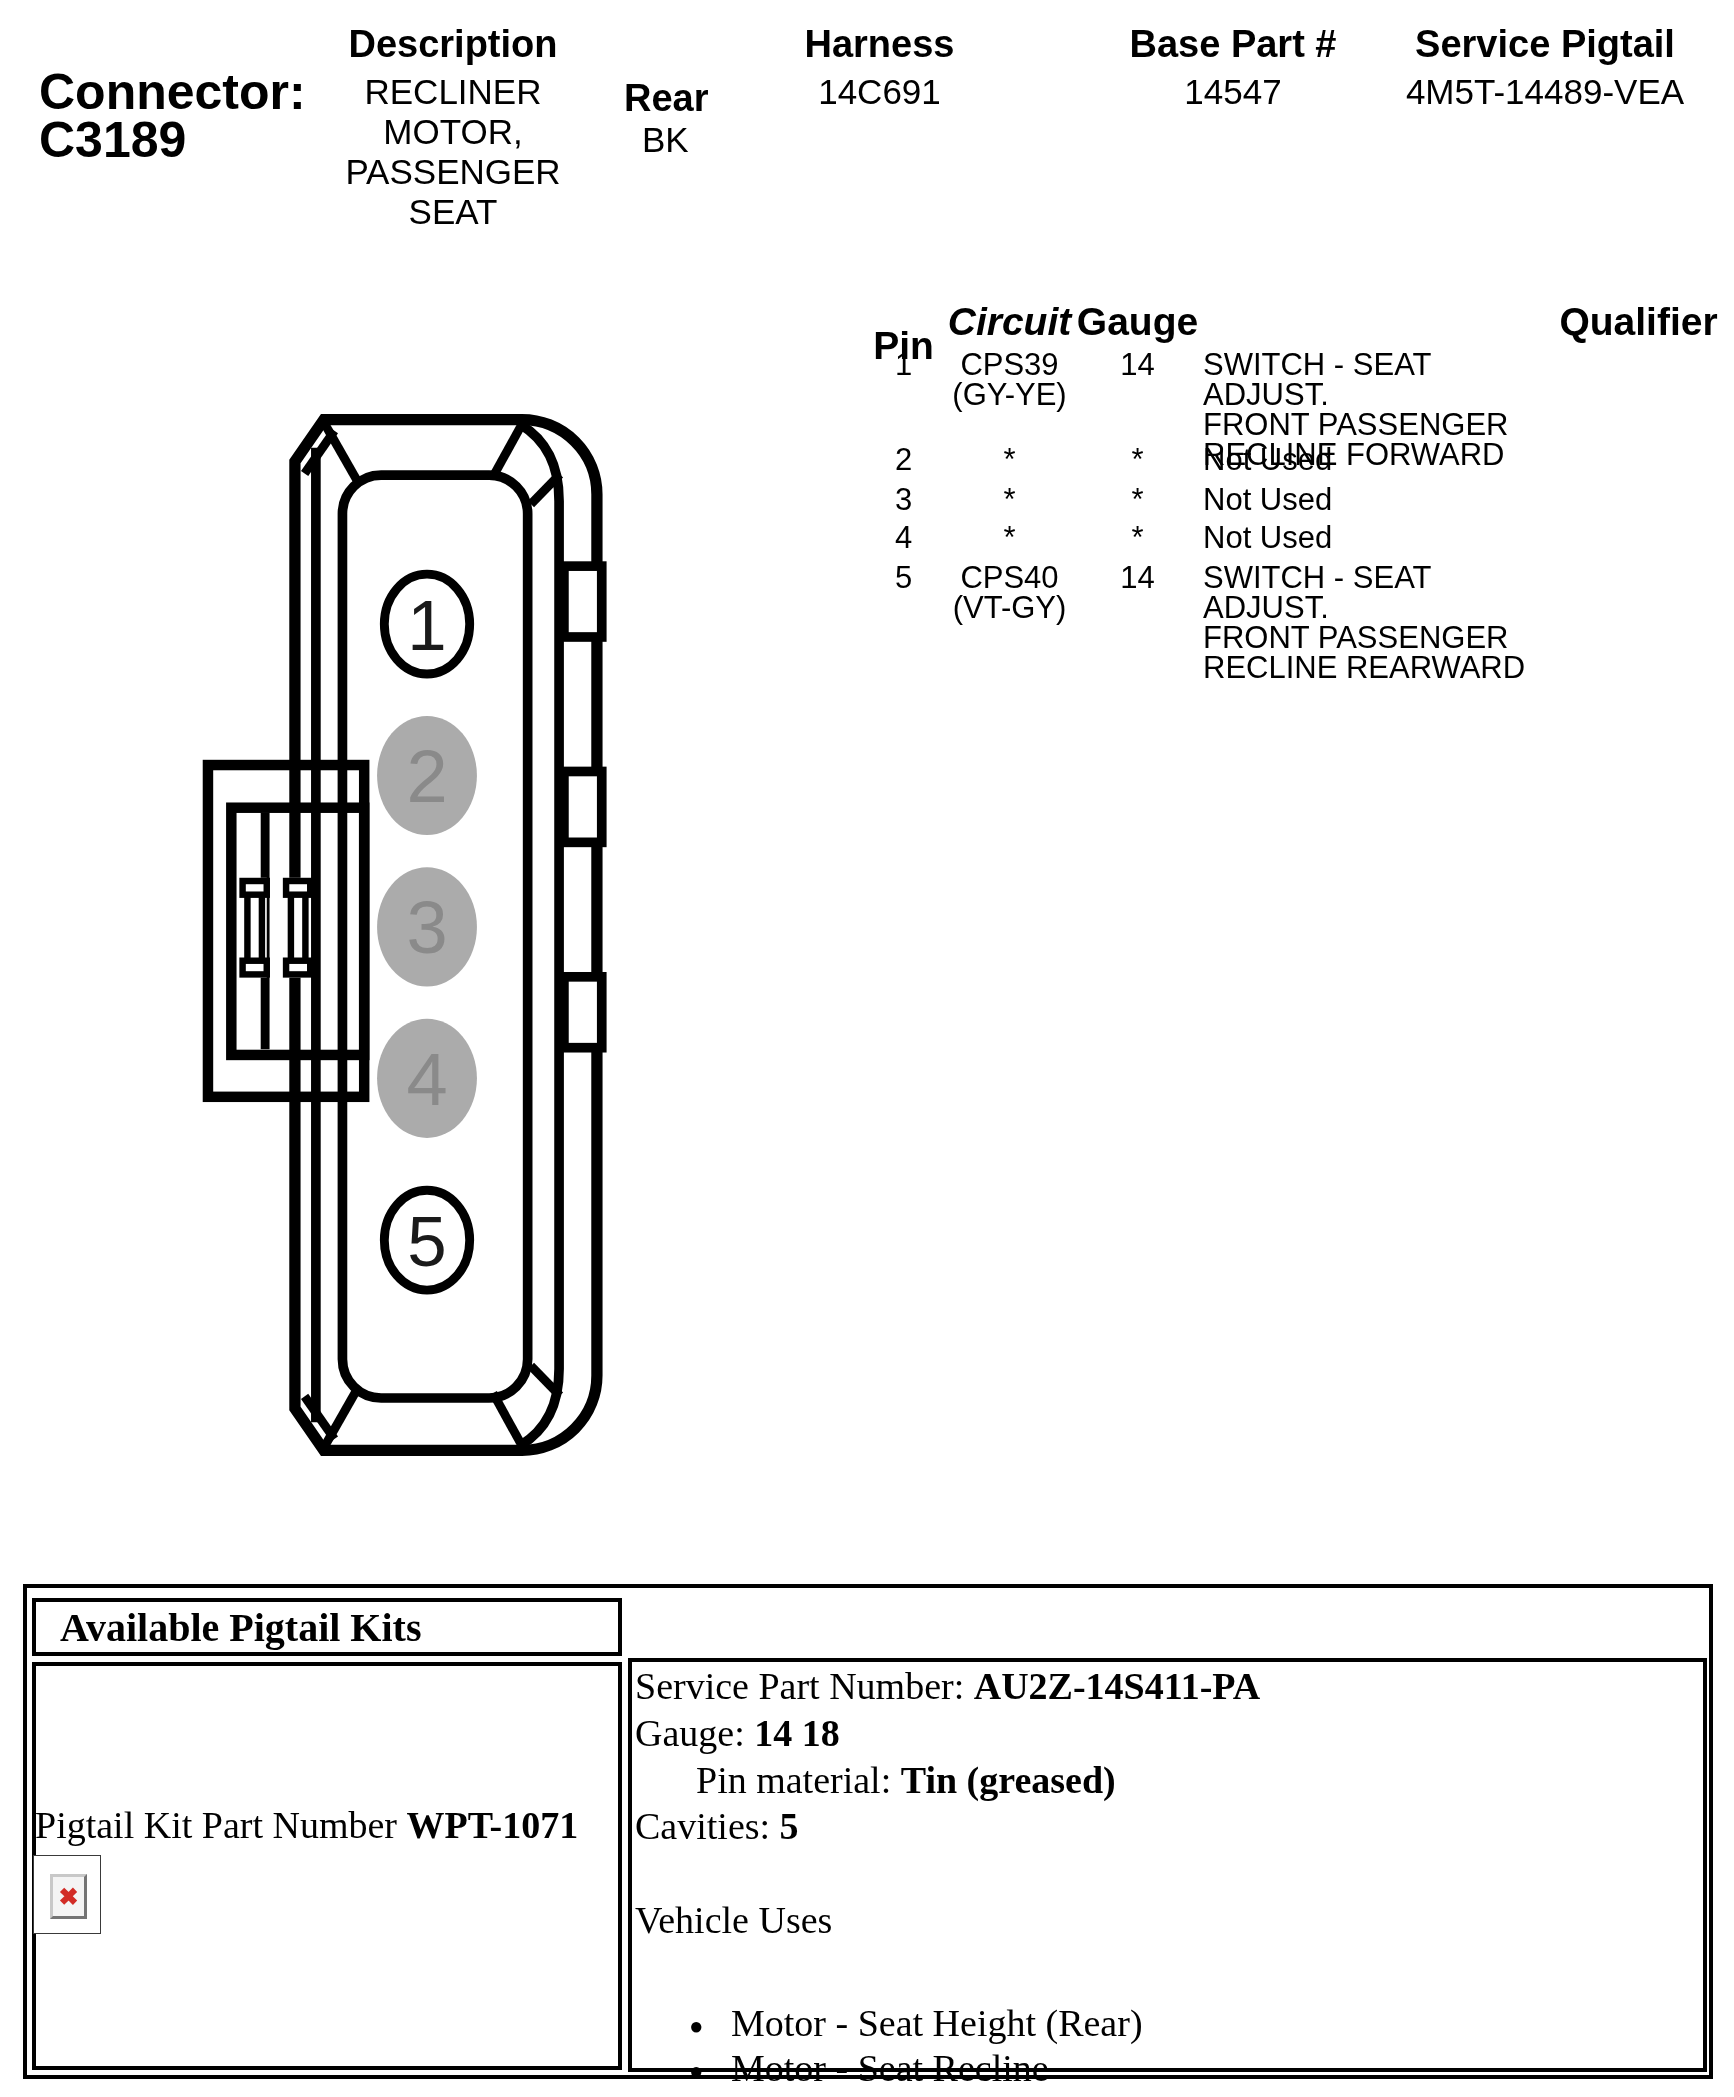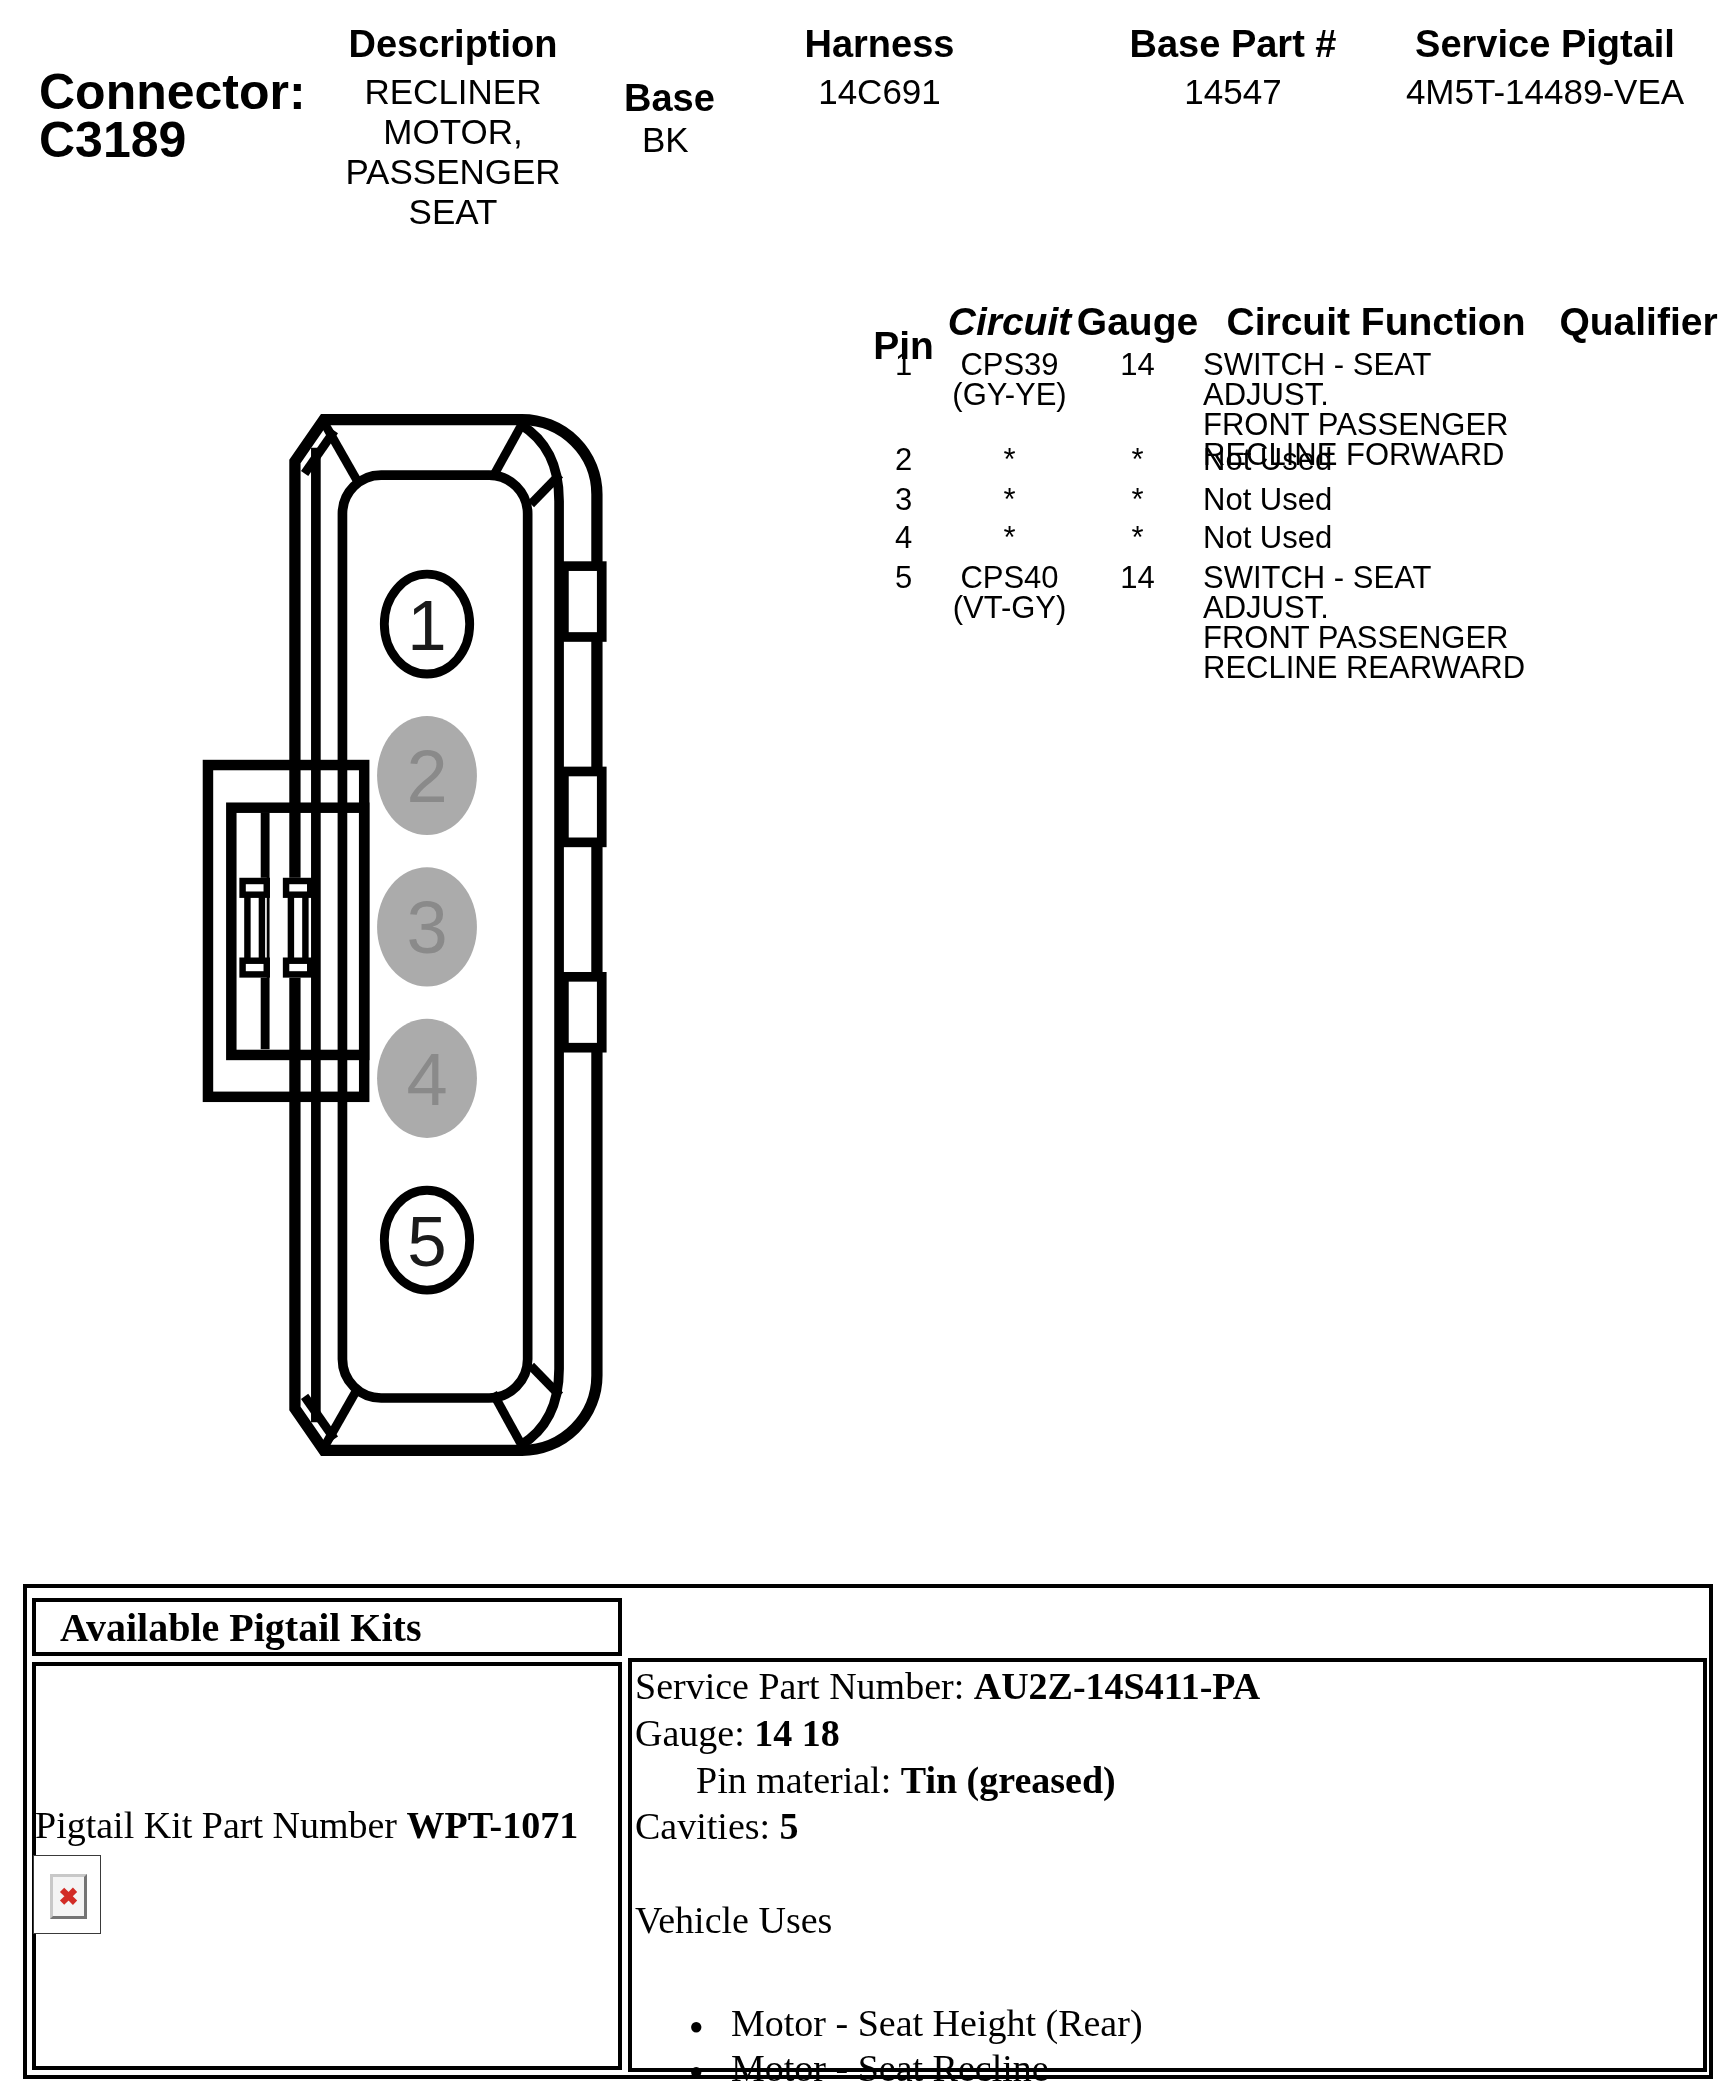--- a/index.html
+++ b/index.html
@@ -47,36 +47,35 @@
   </div>
 
   <div class="abs ctr col-label" style="left:332px;top:22.6px;width:242px;">Description</div>
   <div class="abs ctr col-value" style="left:332px;top:72px;width:242px;">
     <div>RECLINER</div>
     <div>MOTOR,</div>
     <div>PASSENGER</div>
     <div>SEAT</div>
   </div>
 
-  <div class="abs col-label" style="left:624px;top:77px;">Base</div>
+  <div class="abs col-label" style="left:624px;top:77px;">Rear</div>
   <div class="abs col-value" style="left:642px;top:108px;margin-top:12px;">BK</div>
 
   <div class="abs ctr col-label" style="left:779px;top:22.6px;width:201px;">Harness</div>
   <div class="abs ctr col-value" style="left:779px;top:72px;width:201px;">14C691</div>
 
   <div class="abs ctr col-label" style="left:1112px;top:22.6px;width:242px;">Base Part #</div>
   <div class="abs ctr col-value" style="left:1112px;top:72px;width:242px;">14547</div>
 
   <div class="abs ctr col-label" style="left:1404px;top:22.6px;width:282px;">Service Pigtail</div>
   <div class="abs ctr col-value" style="left:1404px;top:72px;width:282px;">4M5T-14489-VEA</div>
 
   <div class="abs ctr pt-head" style="left:863px;width:81px;margin-top:24px;">Pin</div>
   <div class="abs ctr pt-head" style="left:945px;width:129px;font-style:italic;">Circuit</div>
   <div class="abs ctr pt-head" style="left:1073px;width:129px;">Gauge</div>
-  <div class="abs ctr pt-head" style="left:1203px;width:346px;">Circuit Function</div>
   <div class="abs ctr pt-head" style="left:1542px;width:193px;">Qualifier</div>
 
   <div>
     <div class="abs ctr pt-cell" style="left:863px;top:350px;width:81px;">1</div>
     <div class="abs ctr pt-cell" style="left:945px;top:350px;width:129px;">
       <div>CPS39</div>
       <div>(GY-YE)</div>
     </div>
     <div class="abs ctr pt-cell" style="left:1073px;top:350px;width:129px;">14</div>
     <div class="abs pt-cell" style="left:1203px;top:350px;width:354px;">

